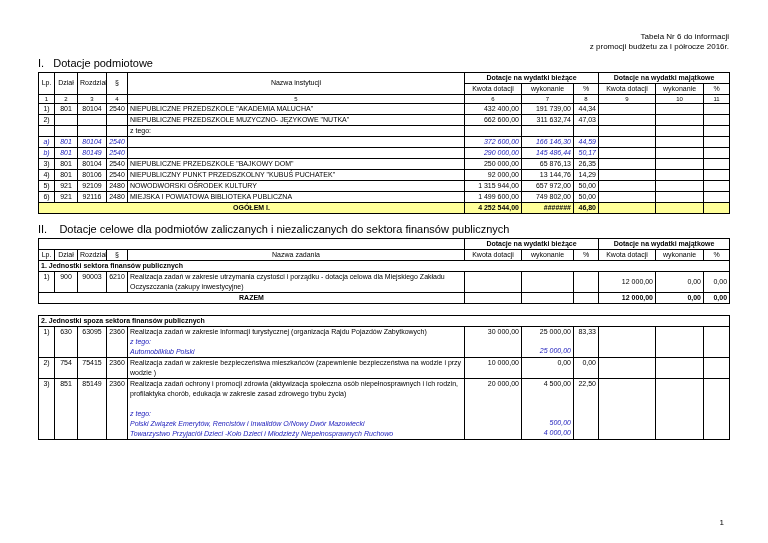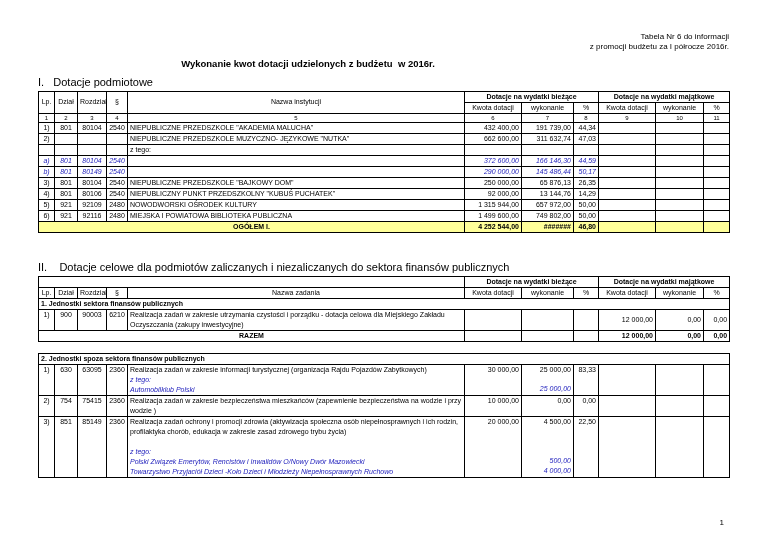--- a/index.html
+++ b/index.html
@@ -2,21 +2,21 @@
 <html><head>
 <meta charset="utf-8">
 <style>
   html,body{margin:0;padding:0}
   body{width:768px;height:543px;overflow:hidden;background:#ffffff;color:#000;
        font-family:"Liberation Sans",sans-serif;position:relative}
   .page{padding:32px 39px 12px 38px}
   .note{font-size:8px;line-height:1.3;text-align:right}
   .title{font-size:9.5px;font-weight:bold;text-align:center;width:540px;margin:5px 0 7px;white-space:pre-wrap}
   .sec{font-size:11px;font-weight:normal;margin:4px 0 3px;white-space:pre-wrap}
-  .sec2{margin-top:28px}
+  .sec2{margin-top:9px}
   table{border-collapse:collapse;table-layout:fixed;width:691px}
   th,td{border:1px solid #000;font-size:7px;line-height:10px;padding:0 2px;
         vertical-align:middle;font-weight:normal;overflow:hidden}
   th{text-align:center}
   tr{height:11px}
   tr.nums{height:9px}
   tr.nums th{font-size:6px;line-height:8px}
   .bold{font-weight:bold}
   .c{text-align:center}
   .r{text-align:right}
@@ -36,21 +36,20 @@
 </head>
 <body>
 
 <div class="page">
 
   <div class="note">
     <div>Tabela Nr 6 do informacji</div>
     <div>z promocji budżetu za I półrocze 2016r.</div>
   </div>
 
-  <div class="title">Wykonanie kwot dotacji udzielonych z budżetu  w 2016r.</div>
 
   <div class="sec">I.   Dotacje podmiotowe</div>
 
   <table>
     <colgroup>
       <col style="width:16px">
         <col style="width:23px">
         <col style="width:29px">
         <col style="width:21px">
       <col style="width:337px">

